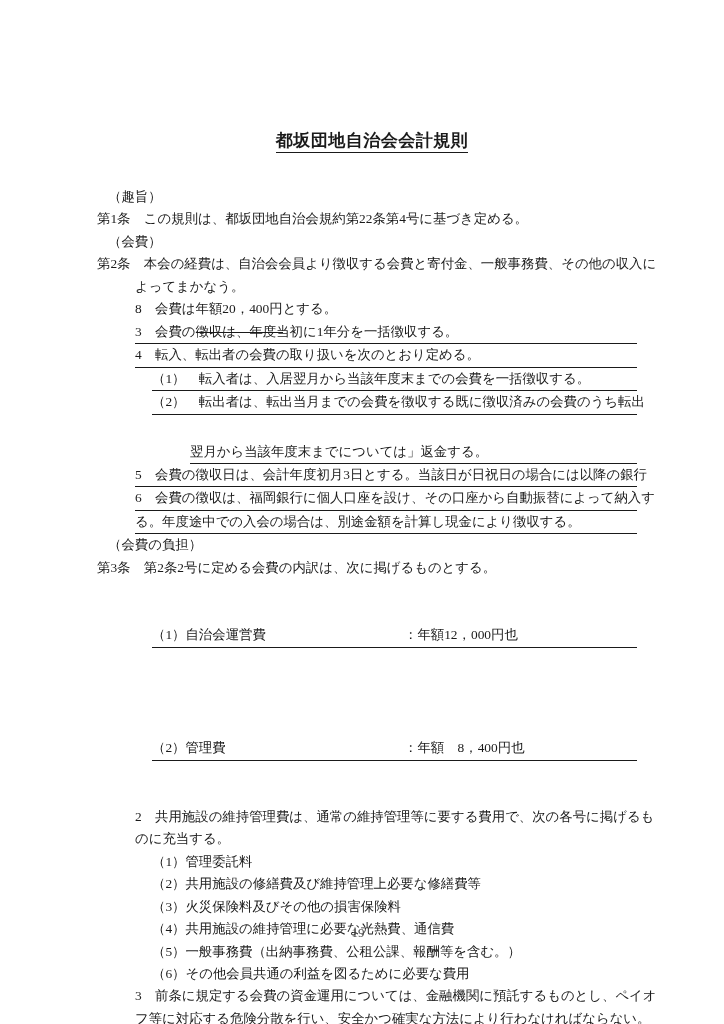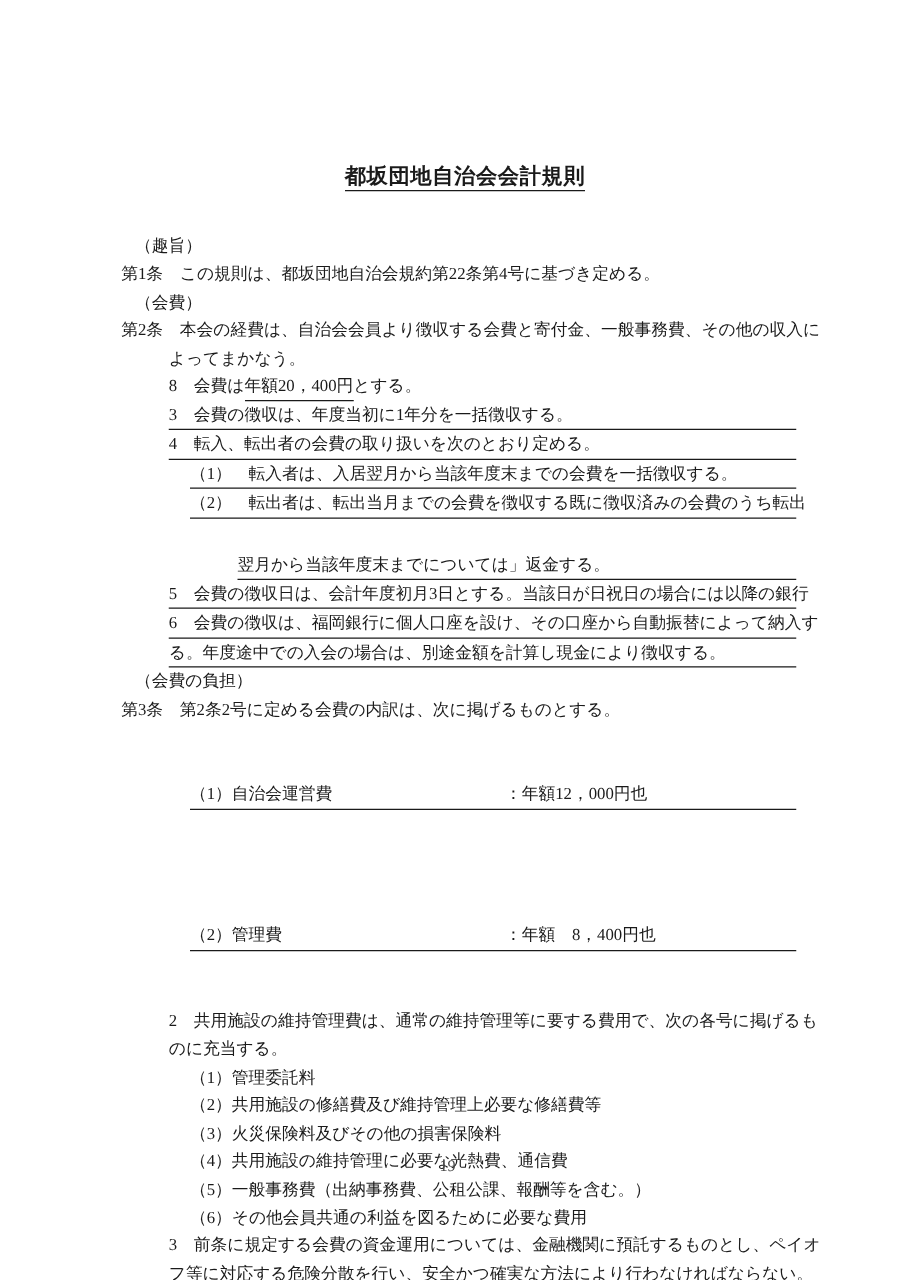--- a/index.html
+++ b/index.html
@@ -57,21 +57,21 @@
   .lv-head   { padding-left: 11px; }  
   .lv-art    { padding-left: 0px;  }  
   .lv-cont   { padding-left: 38px; }  
   .lv-num    { padding-left: 38px; }  
   .lv-numc   { padding-left: 38px; }  
   .lv-item   { padding-left: 55px; }  
   .lv-itemc  { padding-left: 93px; margin-top: 26px; }  
   .lv-item2  { padding-left: 55px; }
   .ul-seg {
     border-bottom: 1.1px solid #1a1a1a;
-    padding-bottom: 4px;
+    padding-bottom: 16px;
   }
 
   
   .row-ul {
     border-bottom: 1.1px solid #1a1a1a;
     display: block;
     width: 100%;
     box-sizing: border-box;
   }
 

